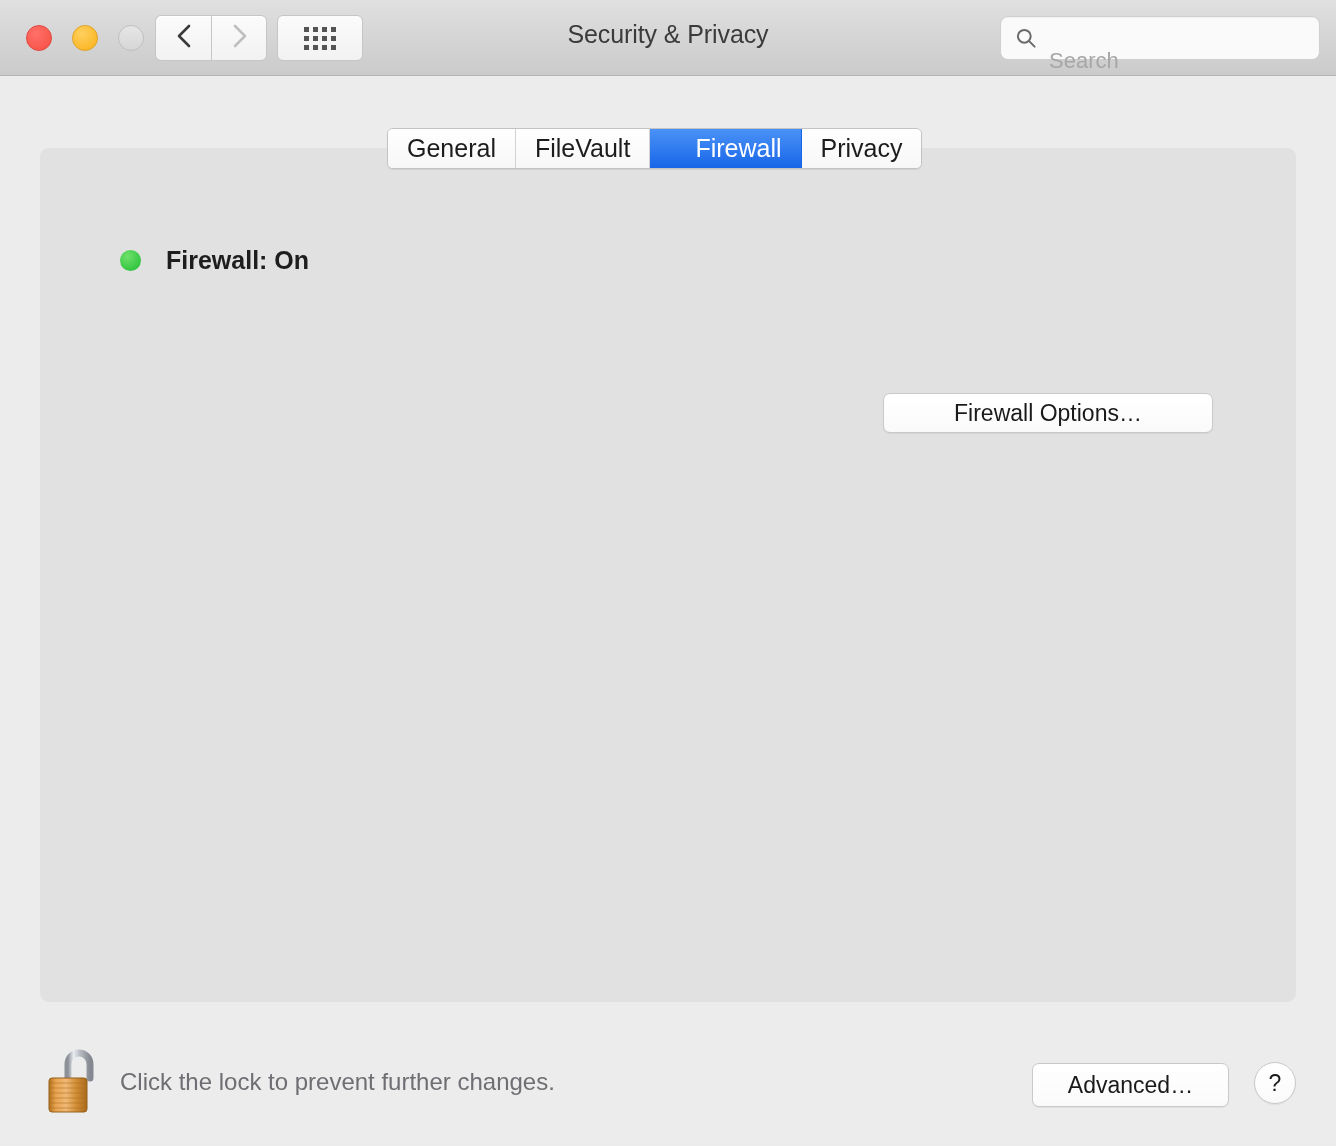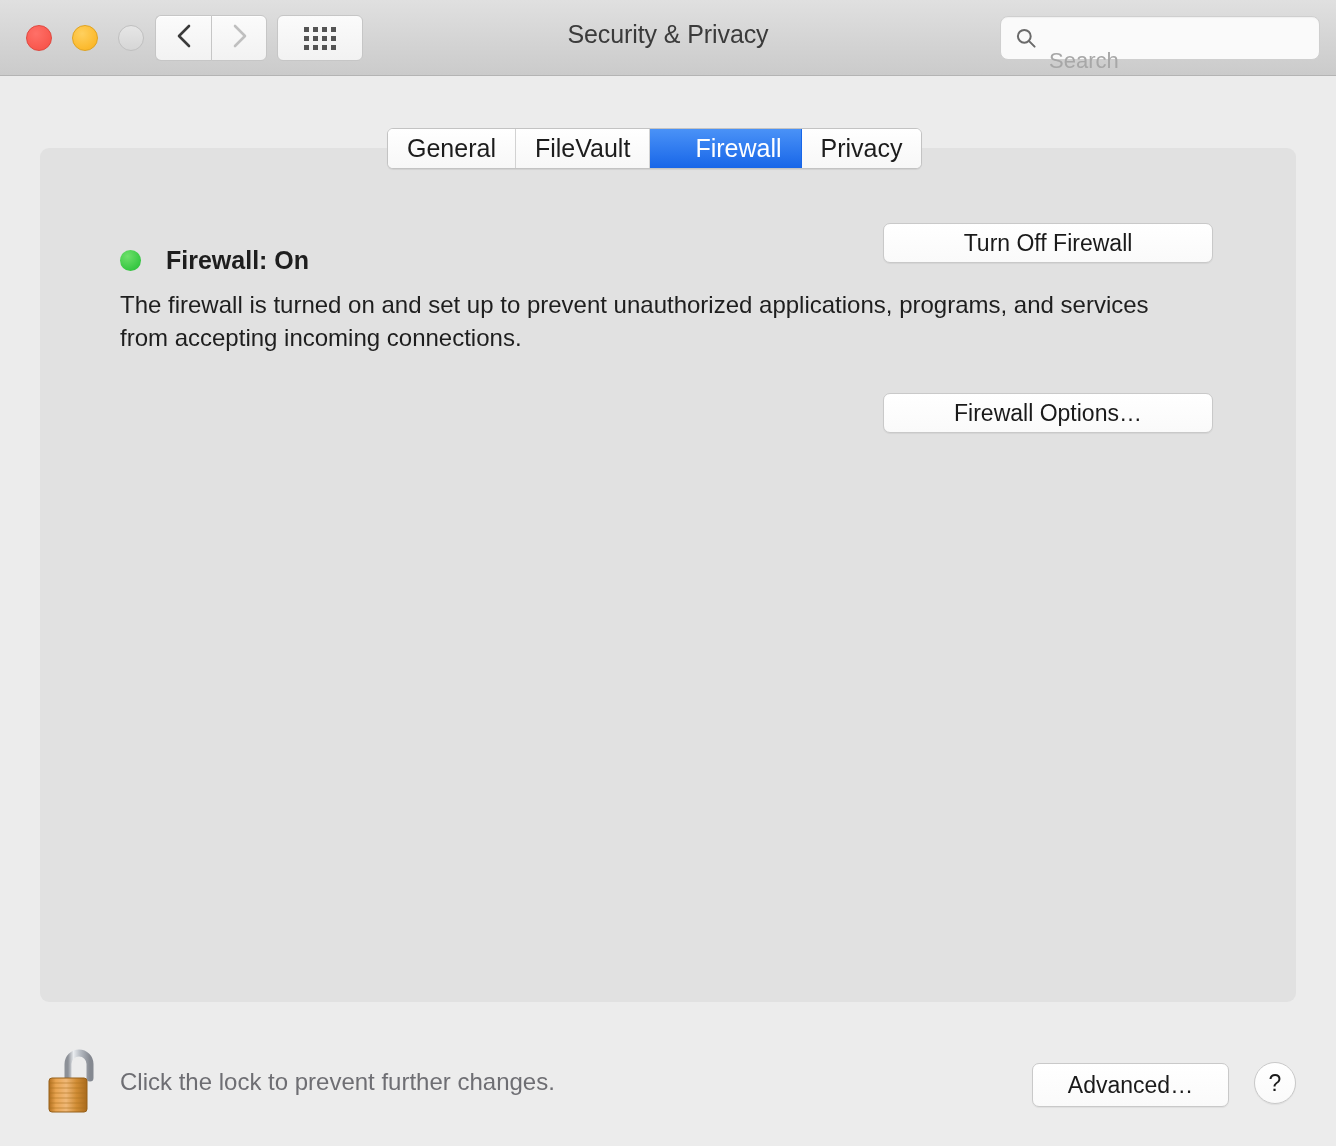--- a/index.html
+++ b/index.html
@@ -314,23 +314,21 @@
     <div class="tab">Privacy</div>
   </div>
 
   <div class="panel">
 
     <div class="status-row">
       <span class="status-dot"></span>
       <span class="status-text">Firewall: On</span>
     </div>
 
-    <div class="pbtn btn-turnoff">Turn Off Firewall</div>
-
-    <div class="desc">The firewall is turned on and set up to prevent unauthorized applications, programs, and services from accepting incoming connections.</div>
+
 
     <div class="pbtn btn-options">Firewall Options…</div>
   </div>
 
   <div class="lock-area">
     <span>
       <svg width="56" height="76" viewBox="0 0 56 76" aria-hidden="true">
         <defs>
           <linearGradient id="shackle" x1="0" y1="0" x2="1" y2="0">
             <stop offset="0%" stop-color="#8C9097"></stop>

